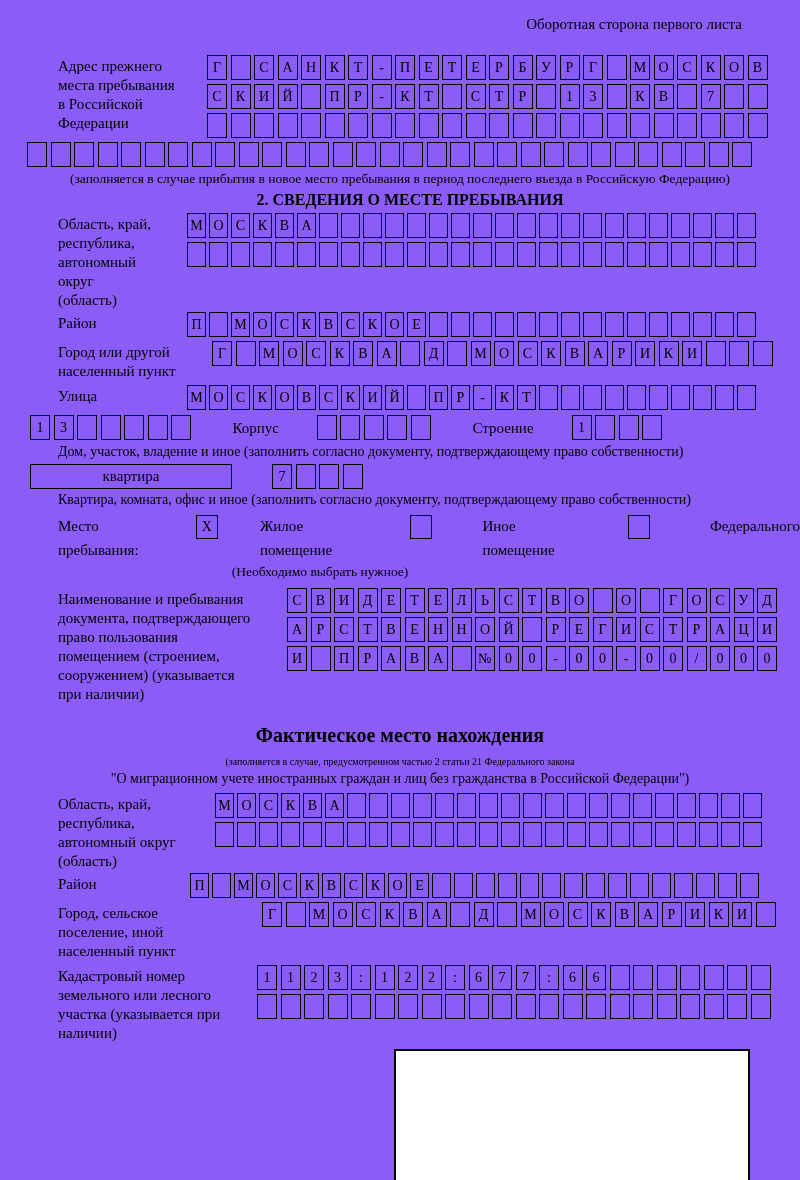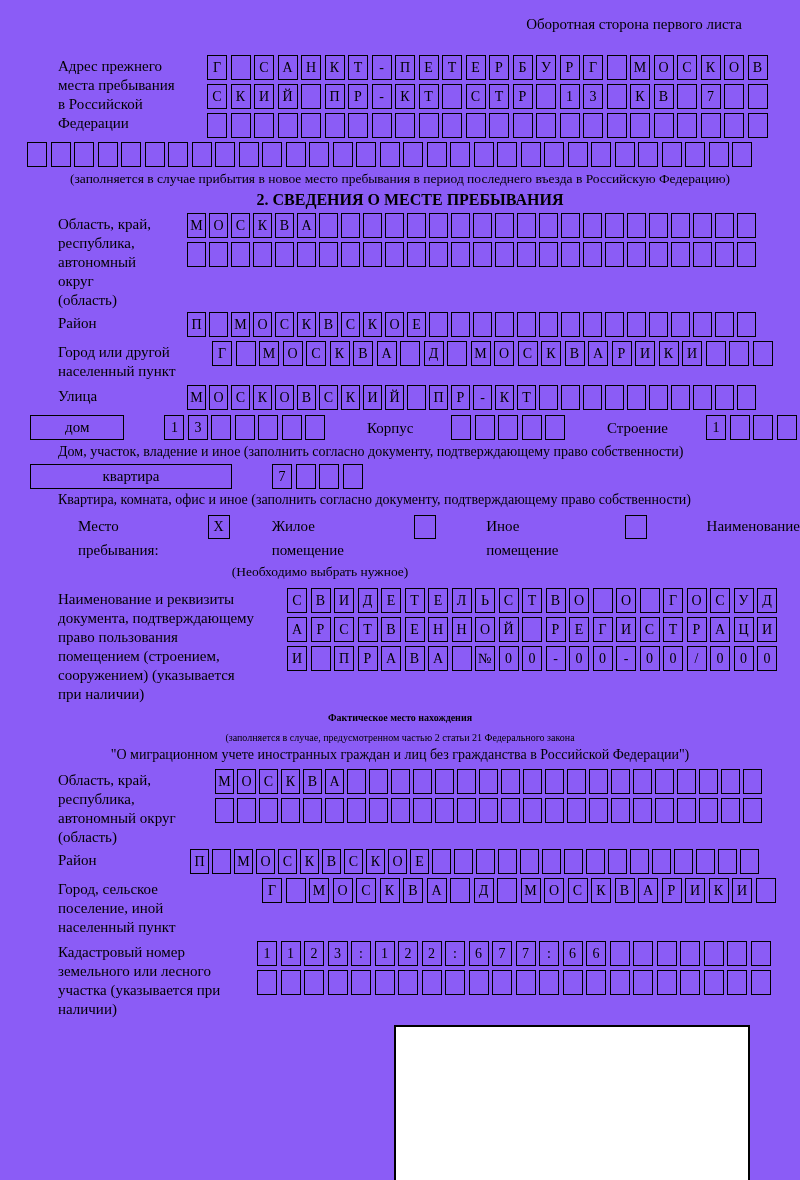--- a/index.html
+++ b/index.html
@@ -316,21 +316,20 @@
         <span class="cell"></span>
         <span class="cell"></span>
         <span class="cell"></span>
         <span class="cell"></span>
         <span class="cell"></span>
         <span class="cell"></span>
       </div>
   </div>
 
   <div class="frow" style="margin:5px 0 0 30px;">
-    <div class="blank-label-box" style="width:165px;margin-right:8px;">дом</div>
     <div class="cells wide">
         <span class="cell">1</span>
         <span class="cell">3</span>
         <span class="cell"></span>
         <span class="cell"></span>
         <span class="cell"></span>
         <span class="cell"></span>
         <span class="cell"></span>
       </div>
     <div class="inline-lbl">Корпус</div>
@@ -356,32 +355,32 @@
     <div class="cells wide">
         <span class="cell">7</span>
         <span class="cell"></span>
         <span class="cell"></span>
         <span class="cell"></span>
       </div>
   </div>
   <div class="note" style="text-align:left;margin:2px 0 0 58px;font-size:14px;">Квартира, комната, офис и иное (заполнить согласно документу, подтверждающему право собственности)</div>
 
   <div class="frow" style="margin:6px 0 0 58px;">
-    <div style="line-height:24px;margin-left:20px;">Место пребывания:</div>
+    <div style="line-height:24px;">Место пребывания:</div>
     <div class="cbox" style="margin-left:8px;">X</div>
     <div style="line-height:24px;margin-left:10px;">Жилое помещение</div>
     <div class="cbox" style="margin-left:25px;"></div>
     <div style="line-height:24px;margin-left:18px;">Иное помещение</div>
     <div class="cbox" style="margin-left:28px;"></div>
-    <div style="line-height:24px;margin-left:28px;">Наименование</div>
+    <div style="line-height:24px;margin-left:28px;">Федерального</div>
   </div>
   <div class="note" style="margin:1px 0 0 0;width:640px;">(Необходимо выбрать нужное)</div>
 
   <div class="frow" style="margin:8px 0 0 58px;">
-    <div class="lbl" style="width:197px;">Наименование и реквизиты документа, подтверждающему право пользования помещением (строением, сооружением) (указывается при наличии)</div>
+    <div class="lbl" style="width:197px;">Наименование и пребывания документа, подтверждающего право пользования помещением (строением, сооружением) (указывается при наличии)</div>
     <div class="cellcol">
       <div class="cells wide">
           <span class="cell">С</span>
           <span class="cell">В</span>
           <span class="cell">И</span>
           <span class="cell">Д</span>
           <span class="cell">Е</span>
           <span class="cell">Т</span>
           <span class="cell">Е</span>
           <span class="cell">Л</span>
@@ -441,21 +440,21 @@
           <span class="cell">0</span>
           <span class="cell">0</span>
           <span class="cell">/</span>
           <span class="cell">0</span>
           <span class="cell">0</span>
           <span class="cell">0</span>
         </div>
     </div>
   </div>
 
-  <div class="sec-title" style="margin-top:8px;font-size:10px;">Фактическое место нахождения</div>
+  <div class="sec-title" style="margin-top:20px;font-size:20px;">Фактическое место нахождения</div>
   <div class="note" style="margin-top:6px;font-size:10px;">(заполняется в случае, предусмотренном частью 2 статьи 21 Федерального закона</div>
   <div class="note" style="font-size:14px;">"О миграционном учете иностранных граждан и лиц без гражданства в Российской Федерации")</div>
 
   <div class="frow" style="margin:6px 0 0 58px;">
     <div class="lbl" style="width:125px;">Область, край, республика, автономный округ (область)</div>
     <div class="cellcol">
       <div class="cells">
           <span class="cell">М</span>
           <span class="cell">О</span>
           <span class="cell">С</span>

